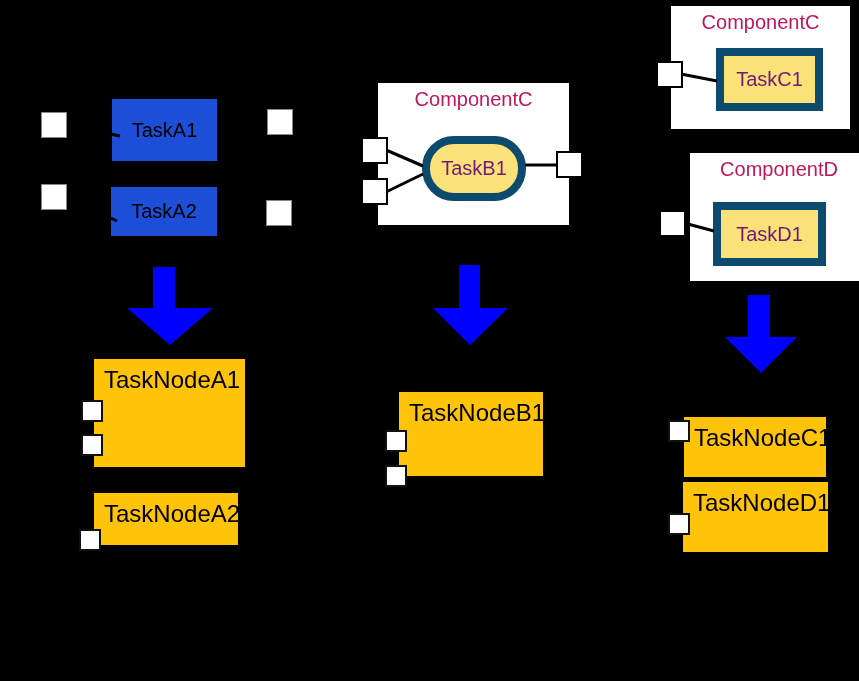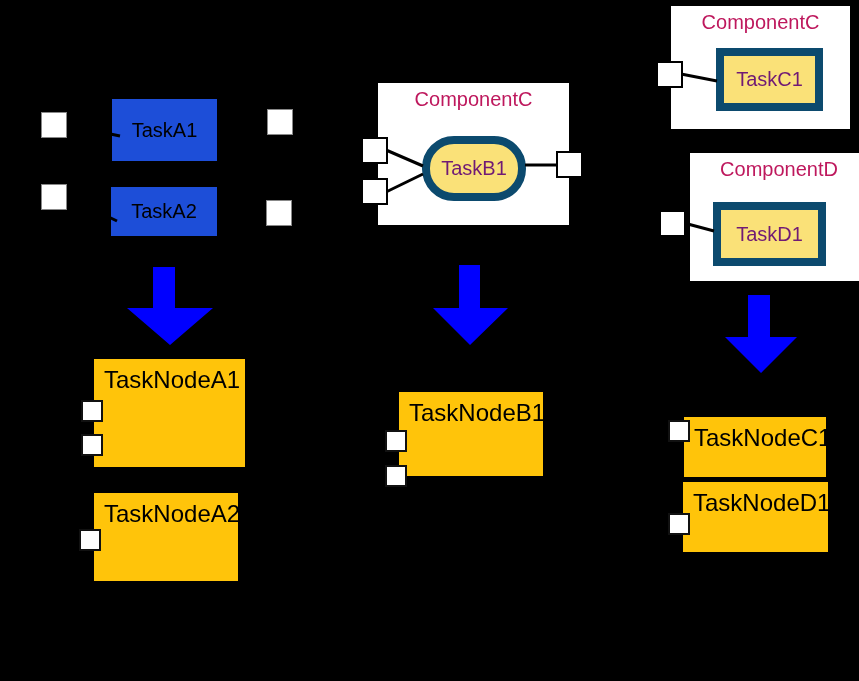--- a/index.html
+++ b/index.html
@@ -49,21 +49,21 @@
   #task-c1{left:716px;top:48px;width:107px;height:63px;}
   #port-c{left:656px;top:61px;}
 
   
   #component-d{left:688px;top:151px;width:182px;height:132px;}
   #task-d1{left:713px;top:202px;width:113px;height:64px;}
   #port-d{left:659px;top:210px;}
 
   
   #tasknode-a1{left:94px;top:359px;width:151px;height:108px;}
-  #tasknode-a2{left:94px;top:493px;width:144px;height:88px;}
+  #tasknode-a2{left:94px;top:493px;width:144px;height:52px;}
   #tasknode-b1{left:399px;top:392px;width:144px;height:84px;}
   #tasknode-c1{left:684px;top:385px;width:142px;height:60px;margin-top:32px;}
   #tasknode-d1{left:683px;top:482px;width:145px;height:70px;}
 
   #port-na1-1{left:81px;top:400px;}
   #port-na1-2{left:81px;top:434px;}
   #port-na2-1{left:79px;top:529px;}
   #port-nb1-1{left:385px;top:430px;}
   #port-nb1-2{left:385px;top:465px;}
   #port-nc1-1{left:668px;top:420px;}

